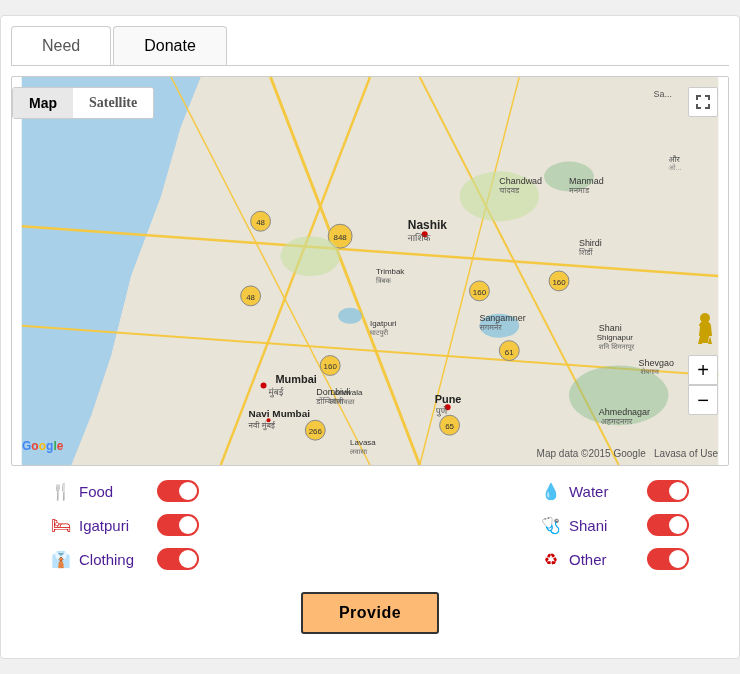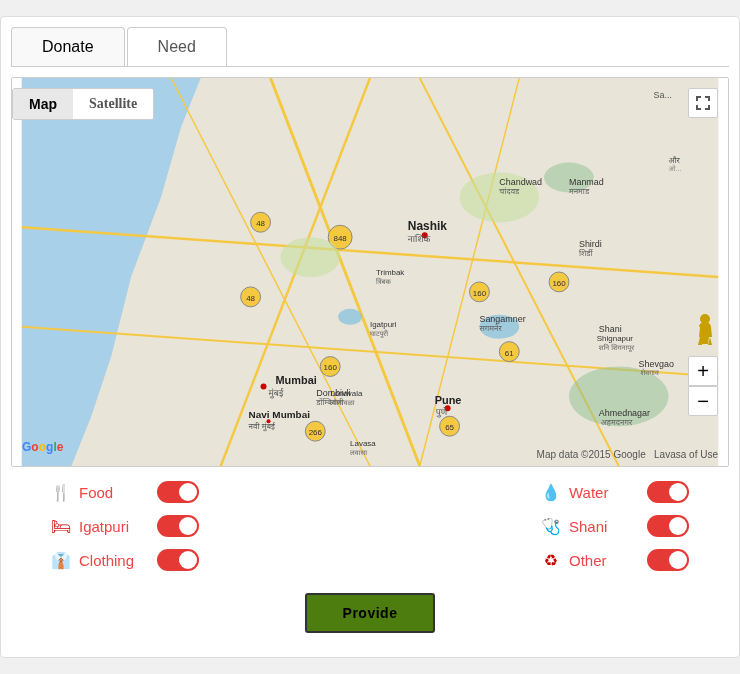--- a/index.html
+++ b/index.html
@@ -171,21 +171,21 @@
       gap: 8px;
       font-size: 15px;
     }
     .toggle-icon {
       font-size: 16px;
       color: #cc0000;
       width: 20px;
       text-align: center;
     }
     .toggle-label {
-      color: #ef4444;
+      color: #4c1d95;
       font-size: 15px;
       min-width: 70px;
     }
     
     .toggle-switch {
       position: relative;
       width: 42px;
       height: 22px;
       cursor: pointer;
     }
@@ -213,40 +213,40 @@
       transition: 0.2s;
     }
     
     .provide-section {
       display: flex;
       justify-content: center;
       padding: 8px 0 14px 0;
     }
     .provide-btn {
       padding: 10px 36px;
-      font-size: 14px;
+      font-size: 16px;
       font-weight: bold;
       border: 2px solid #333;
-      background: #4d7c0f;
+      background: #fdba74;
       border-radius: 3px;
       cursor: pointer;
       letter-spacing: 0.5px;
     }
   </style>
 </head>
 <body>
 
 <div class="container">
 
   <div class="tabs">
+    <div class="tab inactive">
+      <span>Need</span>
+    </div>
     <div class="tab active">
       <span>Donate</span>
-    </div>
-    <div class="tab inactive">
-      <span>Need</span>
     </div>
   </div>
 
   <div class="map-container">
     
     <div class="map-controls-top">
       <button class="map-btn active">Map</button>
       <button class="map-btn inactive">Satellite</button>
     </div>
 

